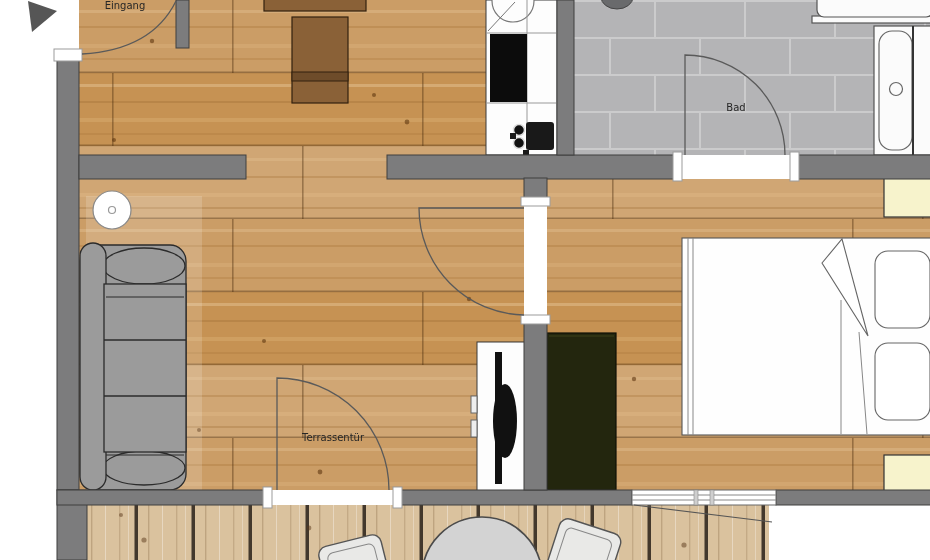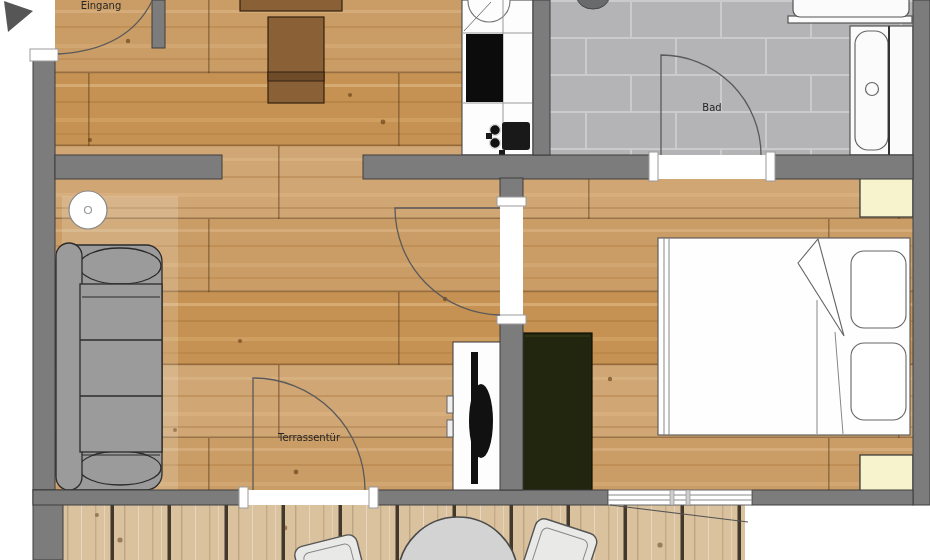--- a/index.html
+++ b/index.html
@@ -1,16 +1,16 @@
 <!DOCTYPE html>
 <html style="--wall: #7c7c7d; --wood-floor: #c99a5f; --bath-tile: #b4b4b6; --tile-grout: #cbcbcc; --terrace-deck: #dac29e; --sofa: #9b9b9b; --wardrobe: #23260e; --nightstand: #f7f3cc; --dining-furniture: #8a6137; --fixture-white: #fbfbfb; --north-arrow: #565656;"><head>
 <meta charset="utf-8">
 <style>
   html,body{margin:0;padding:0;background:#fff;width:930px;height:560px;overflow:hidden;}
-  .stage{position:relative;width:790px;height:560px;font-family:"DejaVu Sans",sans-serif;}
+  .stage{position:relative;width:790px;height:560px;font-family:"DejaVu Sans",sans-serif;padding-left:24px;}
   svg{display:block;}
   .wall{fill:var(--wall,#7c7c7d);stroke:#3f3f3f;stroke-width:1;}
   .cap{fill:#ffffff;stroke:#9b9b9b;stroke-width:1;}
   .doorgap{fill:#ffffff;}
   .arc{fill:none;stroke:#5a5a5a;stroke-width:1.3;}
   .label{font-family:"DejaVu Sans",sans-serif;font-size:10px;fill:#262626;}
   .fixture{fill:var(--fixture-white,#fbfbfb);stroke:#555;stroke-width:1.2;}
   .fixline{fill:none;stroke:#777;stroke-width:1;}
   .counter{fill:#fdfdfd;stroke:#3a3a3a;stroke-width:1;}
   .gridline{stroke:#999;stroke-width:1;}

